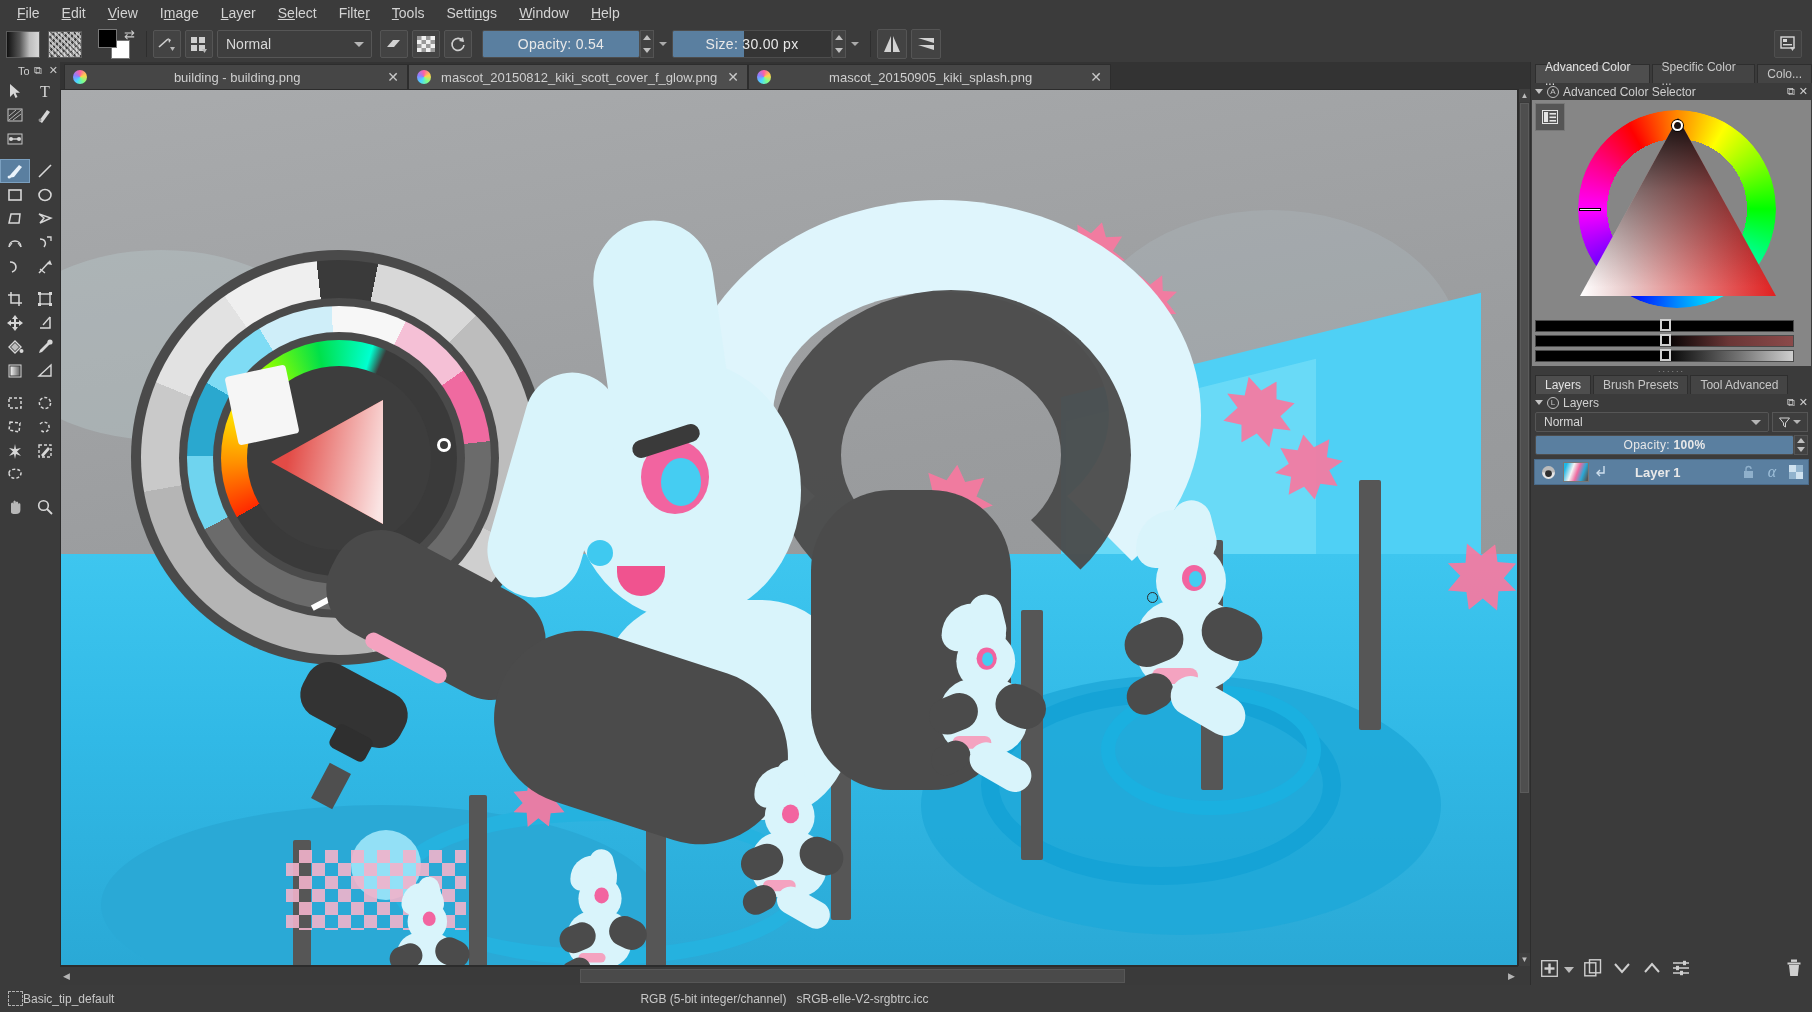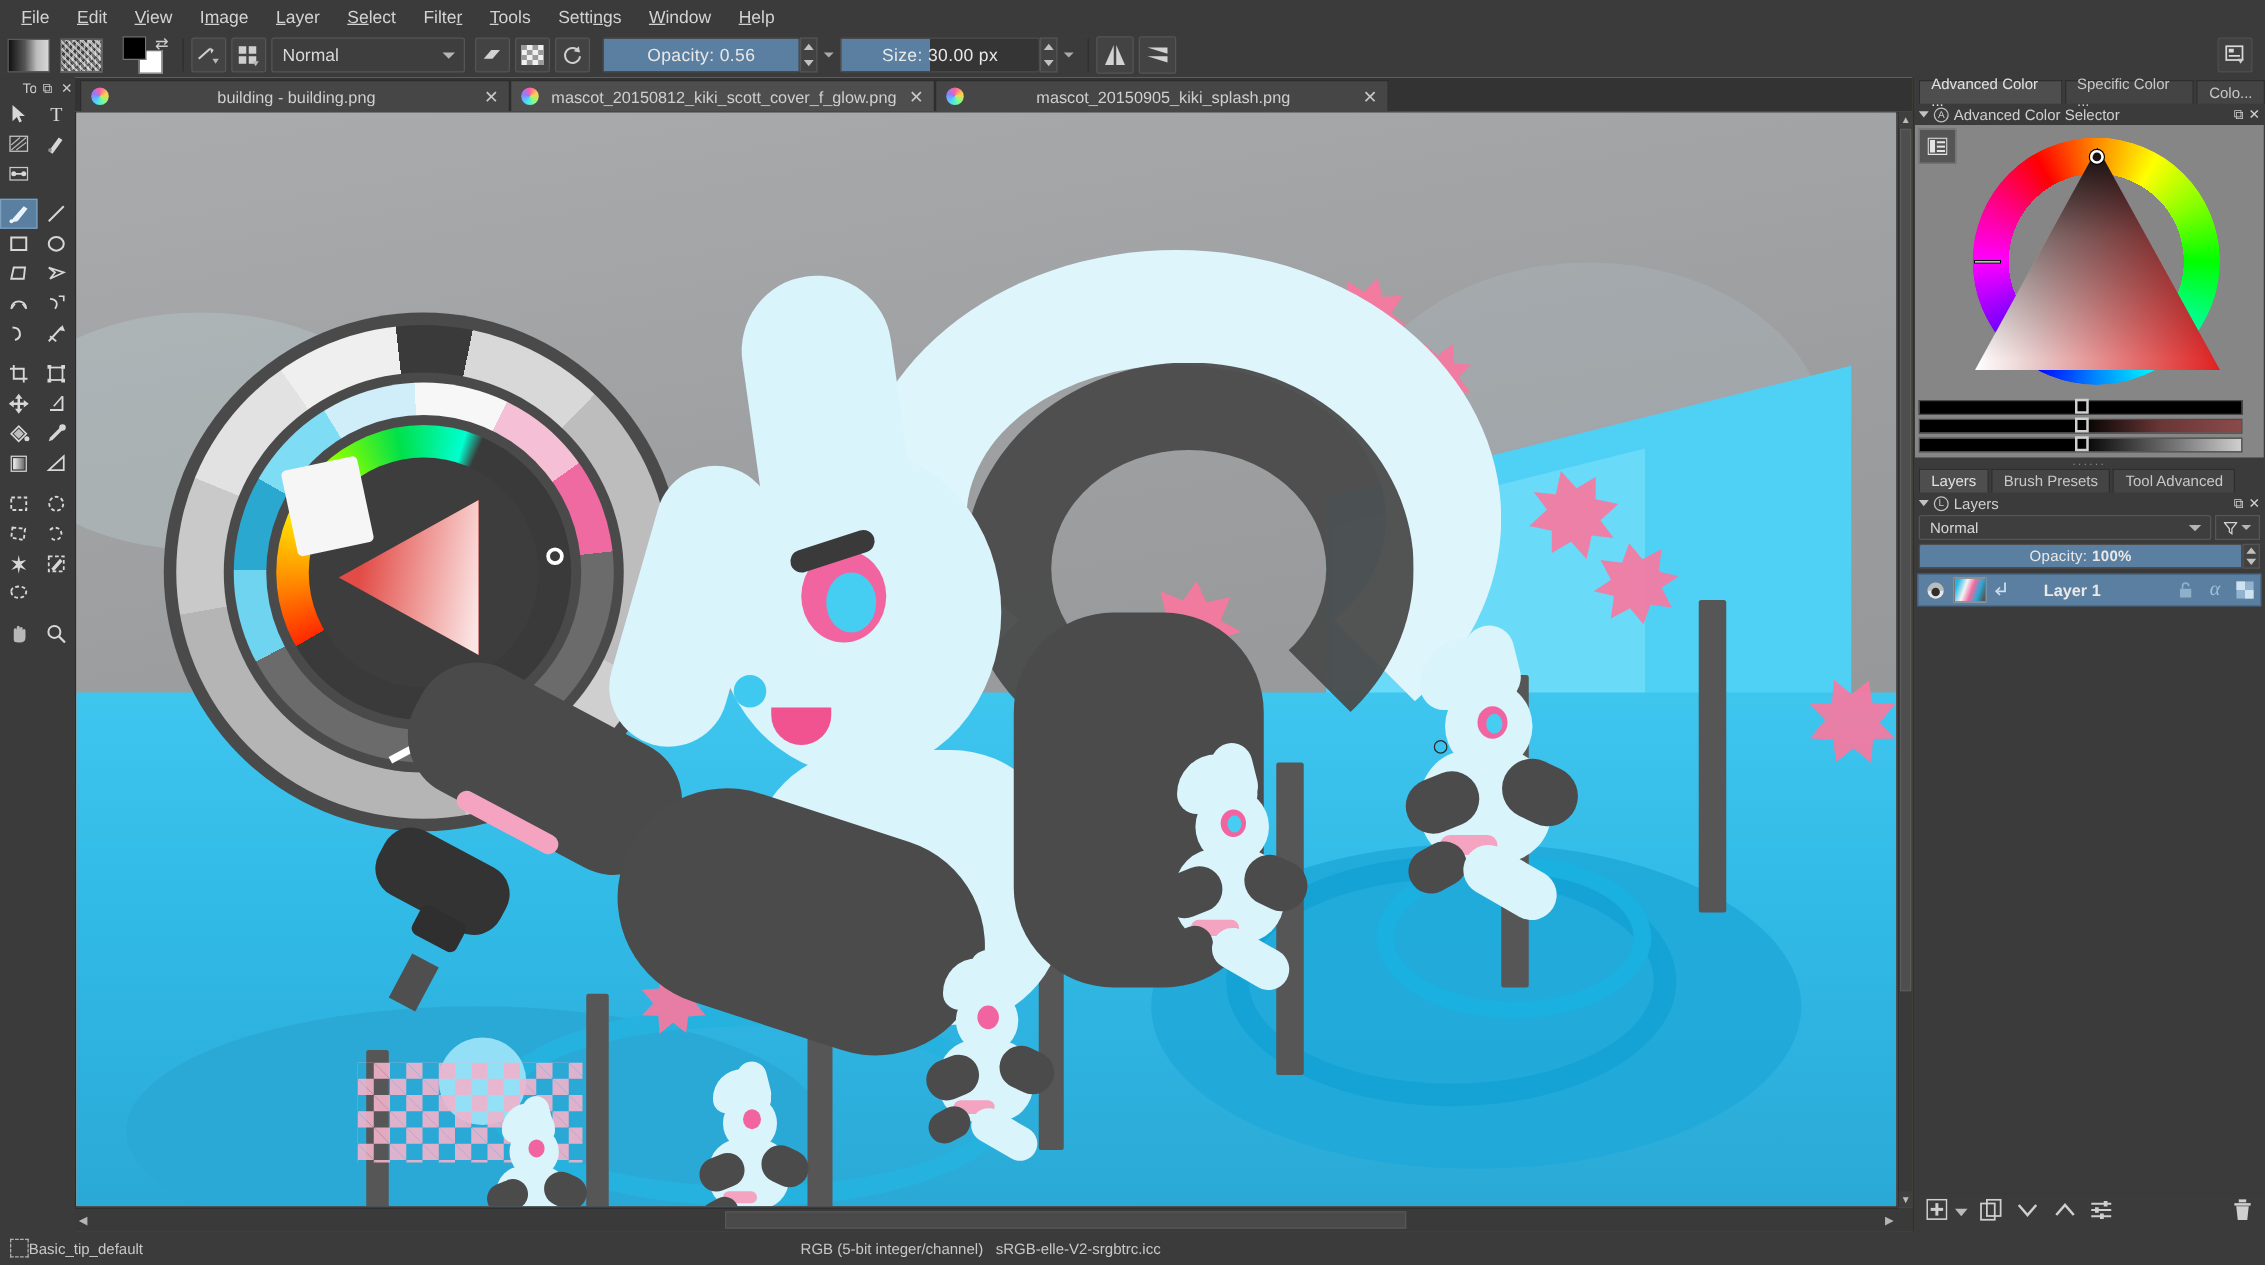--- a/index.html
+++ b/index.html
@@ -56,21 +56,21 @@
   .dock-title{ height:17px; display:flex; align-items:center; font-size:11px; color:#cfcfcf; padding-left:18px; gap:3px;}
   .dock-title .ttl{flex:1; white-space:nowrap; overflow:hidden;}
   .dock-title .dc{ font-size:11px; color:#c9c9c9; padding:0 2px;}
   .tool-grid{ display:grid; grid-template-columns:repeat(2,30px); justify-content:center; }
   .tool{ width:30px;height:24px; display:flex;align-items:center;justify-content:center;}
   .tool.sel{ background:#5a7fa0; border:1px solid #7ba0c0; }
   .tool svg{ display:block; }
   .tb-gap{ height:8px; }
 
   
-  .center{ flex:1 1 auto; display:flex; flex-direction:column; min-width:0; background:#fde047;}
+  .center{ flex:1 1 auto; display:flex; flex-direction:column; min-width:0; background:#22c55e;}
   .tabbar{ height:27px; display:flex; align-items:flex-end; background:#333; flex:0 0 27px; padding-left:4px;}
   .tab{ height:25px; display:flex; align-items:center; gap:8px; padding:0 8px; background:#464646;
         border:1px solid #2d2d2d; border-bottom:none; font-size:13px; color:#cfcfcf; position:relative; }
   .tab .label{ flex:1; text-align:center; white-space:nowrap; overflow:hidden;}
   .tab.active{ background:#4e4e4e;}
   .tab .x{ font-size:14px; color:#c8c8c8; line-height:12px;}
   .tabicon{ width:14px;height:14px;border-radius:50%;
      background:conic-gradient(#ff5fa2,#ffd24a,#7dff8a,#4ad7ff,#8f7dff,#ff5fa2); flex:0 0 14px;}
 
   .canvaswrap{ flex:1 1 auto; position:relative; display:flex; min-height:0;}
@@ -229,21 +229,21 @@
       <svg width="18" height="18" viewBox="0 0 18 18">
         <path d="M14 6 A6 6 0 1 0 15 10" stroke="#cfcfcf" stroke-width="1.6" fill="none"></path>
         <path d="M14 2 l1 5 -5 -1 z" fill="#cfcfcf"></path>
       </svg>
     </div>
     <div style="width:6px"></div>
 
     <div style="display:flex;align-items:center;">
       <div class="slider" style="width:158px;">
         <div class="fill" style="width:100%"></div>
-        <span><b style="font-weight:normal">Opacity:</b>&nbsp;<b style="font-weight:normal">0.56</b></span>
+        <span><b style="font-weight:normal">Opacity:</b>&nbsp;<b style="font-weight:normal">0.54</b></span>
       </div>
       <div class="spin">
           <i class="up"></i>
           <i class="dn"></i>
         </div>
       <div class="tiny-arrow"></div>
     </div>
 
     <div style="display:flex;align-items:center;">
       <div class="slider" style="width:160px;">

